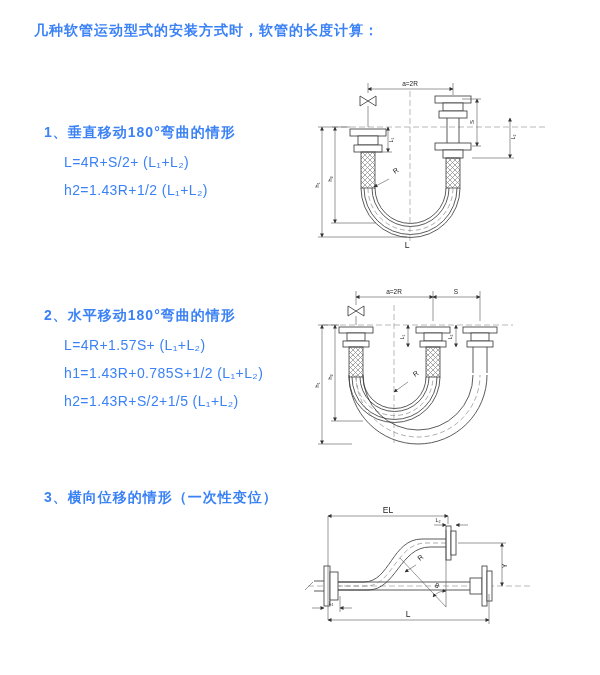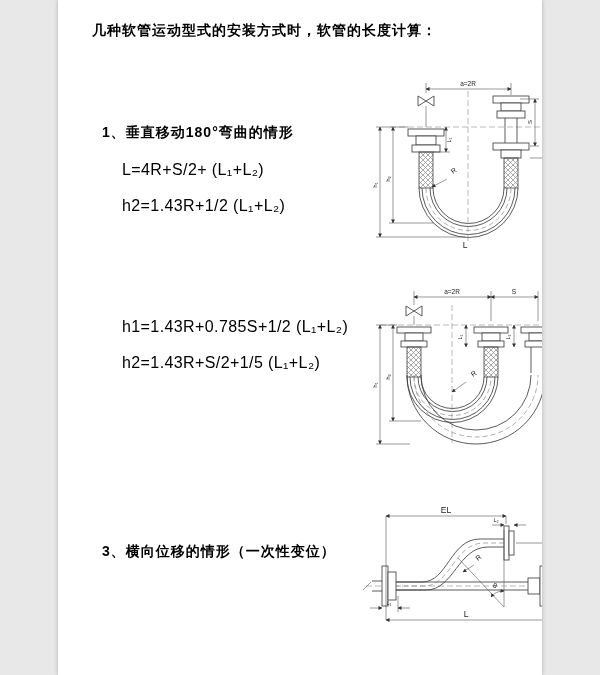--- a/index.html
+++ b/index.html
@@ -1,24 +1,24 @@
 <!DOCTYPE html>
 <html><head>
 <meta charset="utf-8">
 <style>
   html,body{margin:0;padding:0;background:#e8e8e8;}
   .page{
-    position:relative;width:484px;height:675px;background:#ffffff;
-    font-family:"Liberation Sans","DejaVu Sans",sans-serif;color:#000000;
+    position:relative;width:600px;height:675px;background:#ffffff;
+    font-family:"Liberation Sans","DejaVu Sans",sans-serif;color:#3b82f6;
     overflow:hidden;margin:0 auto;box-shadow:0 0 4px rgba(0,0,0,.25);
   }
   .doc-title{position:absolute;left:34px;top:22px;font-size:14px;font-weight:bold;letter-spacing:1px;}
   .sec{position:absolute;left:44px;}
   .sec-heading{font-size:14px;font-weight:bold;letter-spacing:1px;height:26px;line-height:20px;}
-  .formula{font-size:16px;letter-spacing:.4px;line-height:28px;padding-left:20px;white-space:pre;margin-top:8px;}
+  .formula{font-size:14px;letter-spacing:.4px;line-height:28px;padding-left:20px;white-space:pre;}
   .diagram{position:absolute;}
   svg text{fill:#222;font-family:"Liberation Sans","DejaVu Sans",sans-serif;}
   .draw{stroke:#3f3f3f;stroke-width:.85;fill:none;}
   .thin{stroke:#555;stroke-width:.6;fill:none;}
   .cl{stroke:#8a8a8a;stroke-width:.6;fill:none;stroke-dasharray:6 3;}
   .hosecl{stroke:#777;stroke-width:.6;fill:none;stroke-dasharray:5 3;}
   .flange{stroke:#3f3f3f;stroke-width:.85;fill:#ffffff;}
 </style>
 </head>
 <body>
@@ -27,25 +27,27 @@
 
   <div class="doc-title">几种软管运动型式的安装方式时，软管的长度计算：</div>
 
   <div class="sec" style="top:122px;">
     <div class="sec-heading">1、垂直移动180°弯曲的情形</div>
     <div class="formula">L=4R+S/2+ (L₁+L₂)</div>
     <div class="formula">h2=1.43R+1/2 (L₁+L₂)</div>
   </div>
 
   <div class="sec" style="top:305px;">
+    <div class="sec-heading">2、水平移动180°弯曲的情形</div>
+    <div class="formula">L=4R+1.57S+ (L₁+L₂)</div>
     <div class="formula">h1=1.43R+0.785S+1/2 (L₁+L₂)</div>
     <div class="formula">h2=1.43R+S/2+1/5 (L₁+L₂)</div>
   </div>
 
-  <div class="sec" style="top:541px;text-align:center;">
+  <div class="sec" style="top:487px;text-align:center;">
     <div class="sec-heading">3、横向位移的情形（一次性变位）</div>
   </div>
 
   <svg class="diagram" style="left:310px;top:75px;" width="290" height="180" viewBox="0 0 290 180">
     <defs>
       <marker id="ar1" viewBox="0 0 10 10" refX="9" refY="5" markerWidth="6.5" markerHeight="6.5" orient="auto-start-reverse">
         <path d="M0 0L10 5L0 10z" fill="#333"></path>
       </marker>
       <pattern id="hz1" width="5" height="5" patternUnits="userSpaceOnUse">
         <path d="M0 5L5 0M0 0L5 5" stroke="#888" stroke-width="0.7"></path>

